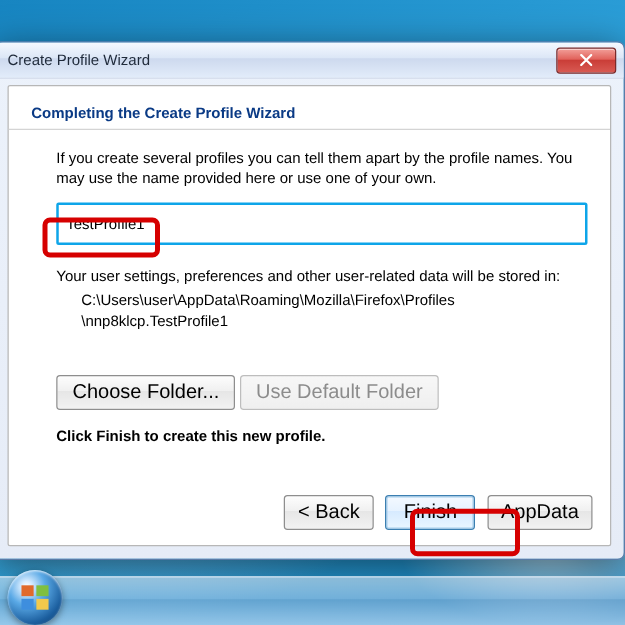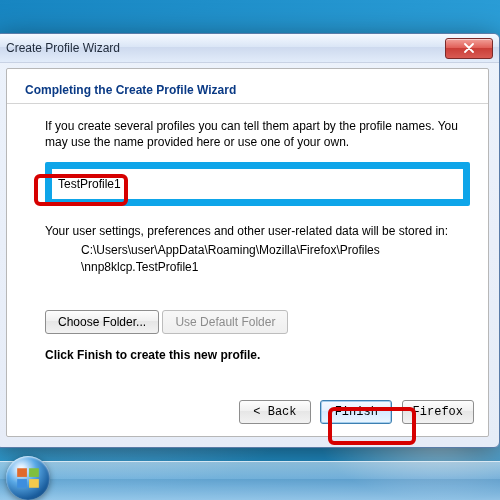--- a/index.html
+++ b/index.html
@@ -40,33 +40,33 @@
     display:flex;align-items:center;justify-content:center;color:#fff;cursor:pointer;}
   .closebtn svg{width:10px;height:10px;display:block;}
   .client{position:absolute;left:10px;right:10px;top:34px;bottom:10px;
     background:#fff;border:1px solid #b7b7b7;border-radius:2px;
     box-sizing:border-box;padding:14px 18px 12px 18px;}
   .heading{font-size:12px;font-weight:bold;color:#0a3a85;margin:0 0 4px 0;}
   .hr{height:1px;background:#d4d4d4;margin:6px -18px 14px -18px;}
   .indent{margin:0 0 0 20px;}
   .para{line-height:1.35;margin:0 0 12px 0;}
   .label{margin:0 0 4px 0;}
-  .input{width:100%;box-sizing:border-box;height:22px;border:7px solid #0ea5e9;
+  .input{width:100%;box-sizing:border-box;height:22px;border:2px solid #0ea5e9;
     padding:15px 6px;font-family:inherit;font-size:12px;color:#000;outline:none;
     border-radius:2px;}
   .storedmsg{margin:18px 0 4px 0;}
-  .pathblock{margin:0 0 0 36px;line-height:1.4;white-space:pre-line;}
+  .pathblock{margin:0 0 0 20px;line-height:1.4;white-space:pre-line;}
   .folderbtns{margin-top:34px;margin-bottom:14px;}
   .btn{display:inline-block;vertical-align:middle;border:1px solid #8e8e8e;border-radius:3px;
     background:linear-gradient(to bottom,#fdfdfd 0%,#f0f0f0 45%,#e6e6e6 46%,#f2f2f2 100%);
-    padding:4px 12px;font-family:inherit;font-size:12px;cursor:pointer;min-width:60px;text-align:center;}
+    padding:4px 12px;font-family:inherit;font-size:16px;cursor:pointer;min-width:60px;text-align:center;}
   .btn[disabled]{color:#8c8c8c;cursor:default;border-color:#bdbdbd;
     background:linear-gradient(to bottom,#f7f7f7,#efefef);}
   .dlgbtns{position:absolute;right:14px;bottom:12px;}
-  .dlgbtns .btn{min-width:72px;margin-left:6px;padding:4px 10px;font-family:Liberation Mono, monospace;}
+  .dlgbtns .btn{min-width:72px;margin-left:6px;padding:4px 10px;}
   .btn.default{border-color:#3c7fb1;box-shadow:0 0 0 1px #a4cdec inset;
     background:linear-gradient(to bottom,#f4f9ff 0%,#e6f2ff 45%,#d6eaff 46%,#eaf6ff 100%);}
   .hint{margin-top:8px;font-weight:bold;}
   
   .anno{position:absolute;border:4px solid #d60000;border-radius:6px;pointer-events:none;}
 </style>
 </head>
 <body>
 
 <div class="desktop">
@@ -98,21 +98,21 @@
           <button class="btn">Choose Folder...</button>
           <button class="btn" disabled="">Use Default Folder</button>
         </div>
 
         <p class="hint">Click Finish to create this new profile.</p>
       </div>
 
       <div class="dlgbtns">
         <button class="btn">&lt; Back</button>
         <button class="btn default">Finish</button>
-        <button class="btn">Firefox</button>
+        <button class="btn">AppData</button>
       </div>
     </div>
 
     <div class="anno" style="left:38px;top:140px;width:86px;height:24px;"></div>
     <div class="anno" style="left:332px;top:373px;width:80px;height:30px;"></div>
   </div>
 
   <div class="taskbar">
     <div class="orb">
       <span>

